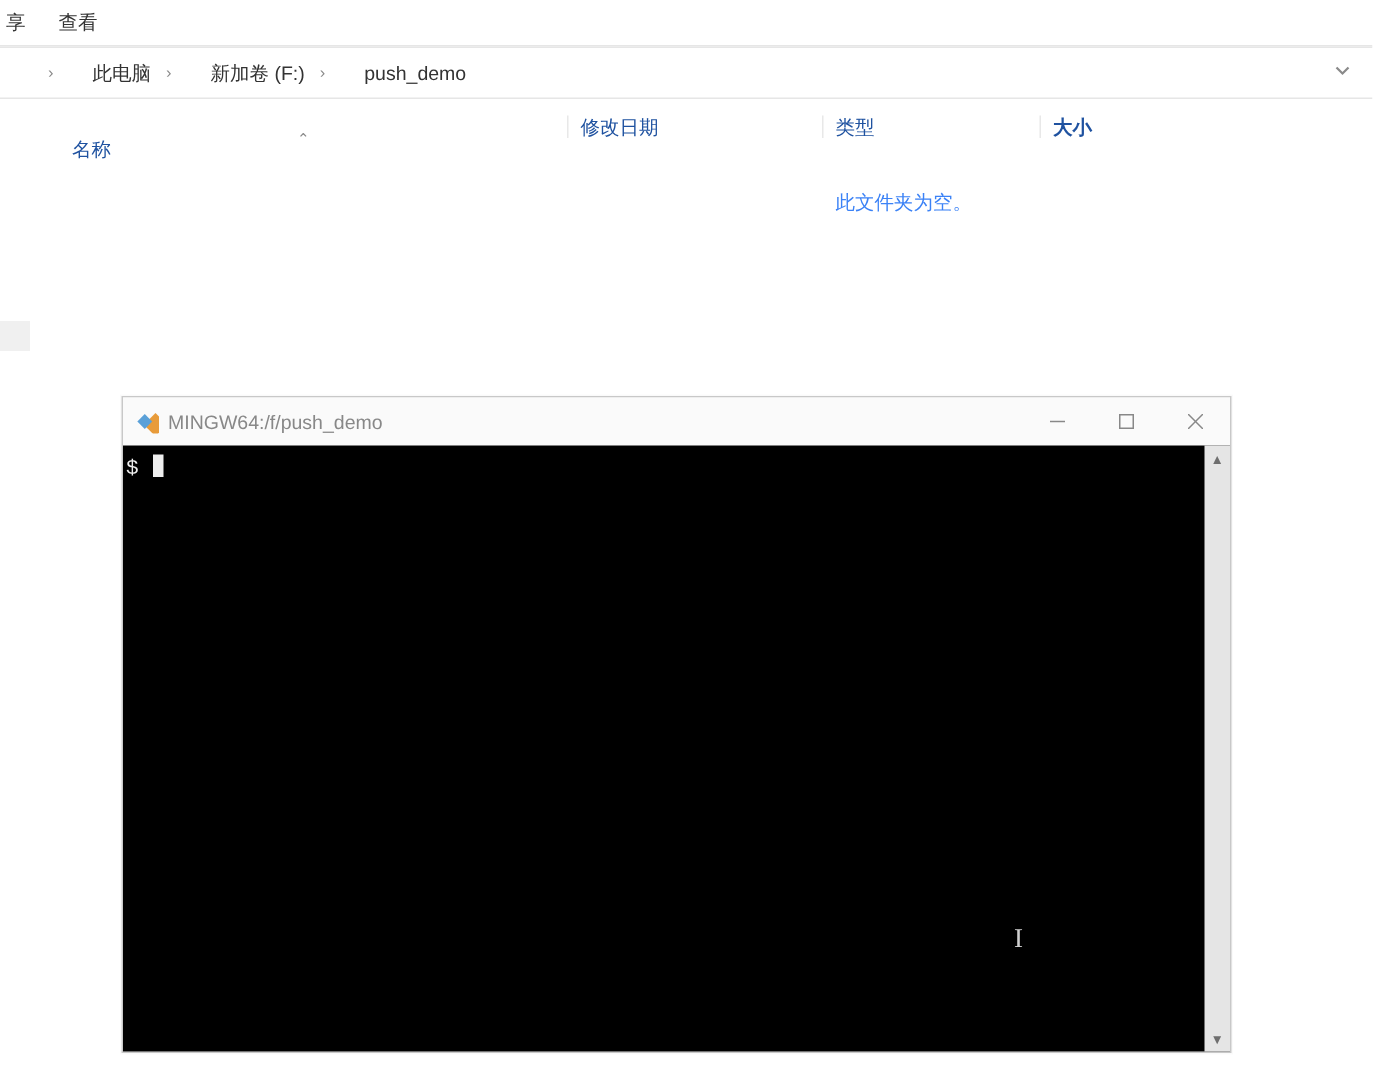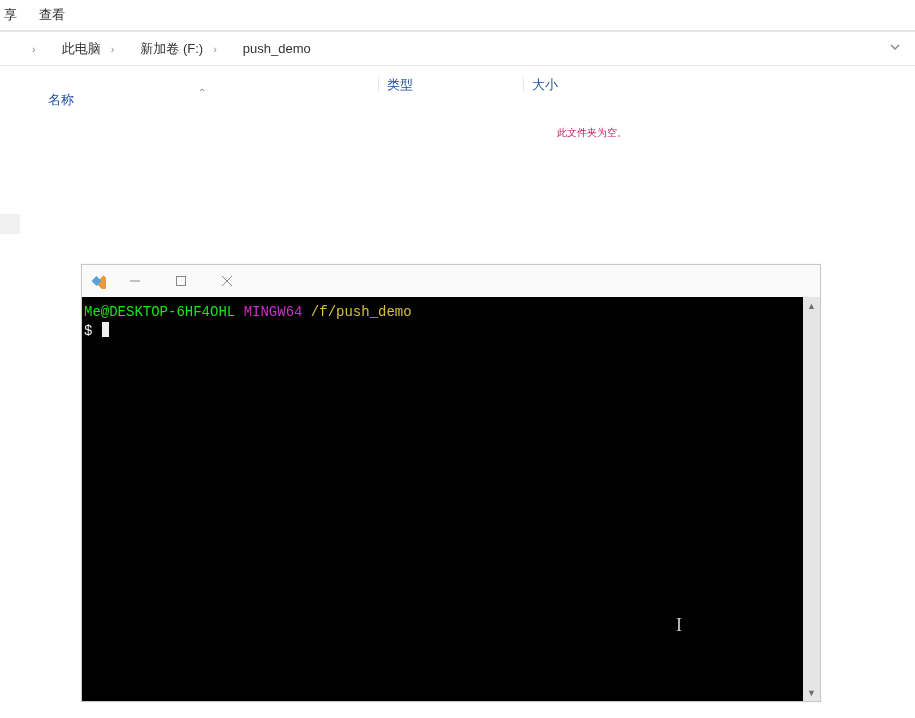--- a/index.html
+++ b/index.html
@@ -80,32 +80,32 @@
     .col-name { width: 330px; position: relative; margin-top: 15px; }
     .col-name .sort-caret {
       position: absolute;
       left: 150px;
       top: -4px;
       font-size: 10px;
       color: #888;
     }
     .col-date { width: 170px; }
     .col-type { width: 145px; }
-    .col-size { width: 110px; }
+    .col-size { width: 110px; font-weight: bold; }
     .col-sep {
       border-left: 1px solid #e8e8e8;
       height: 16px;
       margin-right: 8px;
     }
     .empty-msg {
       position: absolute;
       left: 525px;
       top: 60px;
-      color: #be185d;
-      font-size: 10px;
+      color: #3b82f6;
+      font-size: 13px;
     }
     
     .term-window {
       position: absolute;
       left: 81px;
       top: 264px;
       width: 740px;
       height: 438px;
       border: 1px solid #c8c8c8;
       background: #fff;
@@ -221,20 +221,24 @@
 <div class="explorer-body">
   <div class="side-rail">
     <div class="side-marker"></div>
   </div>
   <div class="file-panel">
     <div class="col-headers">
       <div class="col-name">
         <span>名称</span>
         <span class="sort-caret">⌃</span>
       </div>
+      <div class="col-date">
+        <span class="col-sep"></span>
+        <span>修改日期</span>
+      </div>
       <div class="col-type">
         <span class="col-sep"></span>
         <span>类型</span>
       </div>
       <div class="col-size">
         <span class="col-sep"></span>
         <span>大小</span>
       </div>
     </div>
     <div class="empty-msg">此文件夹为空。</div>
@@ -242,20 +246,21 @@
 </div>
 
 <div class="term-window">
   <div class="titlebar">
     <span class="title-icon">
       <svg width="16" height="16" viewBox="0 0 16 16">
         <rect x="8" y="0" width="11" height="11" transform="rotate(45 8 8)" fill="#e89b3a"></rect>
         <rect x="3" y="4.5" width="7" height="7" transform="rotate(45 6.5 8)" fill="#5aa0d8"></rect>
       </svg>
     </span>
+    <span class="title-text">MINGW64:/f/push_demo</span>
     <div class="win-btns">
       <div class="win-btn">
         <svg width="10" height="10" viewBox="0 0 10 10">
             <line x1="0" y1="5" x2="10" y2="5" stroke-width="1"></line>
           </svg>
       </div>
       <div class="win-btn">
         <svg width="10" height="10" viewBox="0 0 10 10">
             <rect x="0.5" y="0.5" width="9" height="9" fill="none" stroke-width="1"></rect>
           </svg>
@@ -264,27 +269,20 @@
         <svg width="10" height="10" viewBox="0 0 10 10">
             <line x1="0" y1="0" x2="10" y2="10" stroke-width="1"></line>
             <line x1="10" y1="0" x2="0" y2="10" stroke-width="1"></line>
           </svg>
       </div>
     </div>
   </div>
   <div class="term-body-wrap">
     <div class="term-body">
       <div>
-        <span class="ps-user">Me@DESKTOP-6HF4OHL</span>
-        <span> </span>
-        <span class="ps-host">MINGW64</span>
-        <span> </span>
-        <span class="ps-path">/f/push_demo</span>
-      </div>
-      <div>
         <span class="ps-prompt">$</span>
         <span class="text-cursor"></span>
       </div>
       <div class="ibeam">I</div>
     </div>
     <div class="term-scroll">
       <div class="scroll-arrow">▲</div>
       <div class="scroll-arrow">▼</div>
     </div>
   </div>

